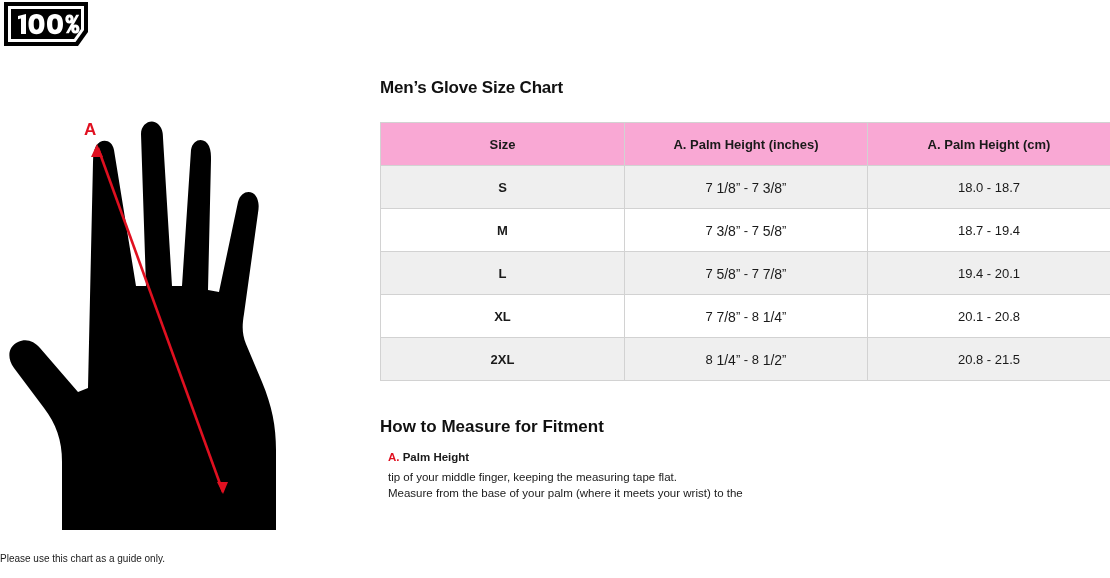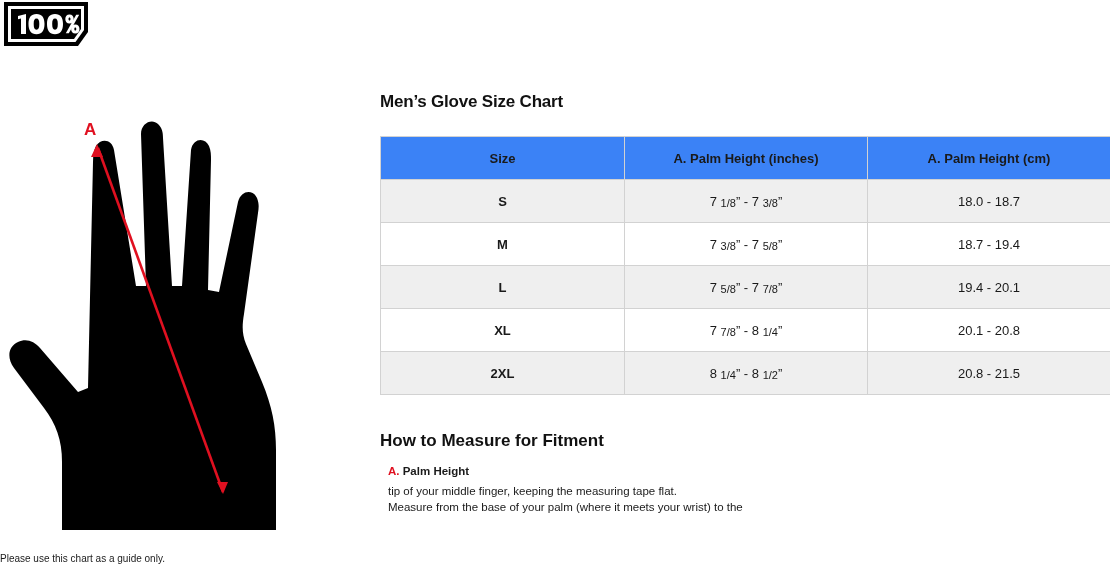--- a/index.html
+++ b/index.html
@@ -42,21 +42,21 @@
     font-size: 17px;
     font-weight: bold;
     color: #e01020;
     font-family: "Liberation Sans", sans-serif;
   }
 
   
   .content {
     position: absolute;
     left: 380px;
-    top: 92px;
+    top: 78px;
     width: 730px;
   }
   .title {
     font-size: 17px;
     font-weight: bold;
     letter-spacing: -0.2px;
     margin: 0 0 24px 0;
     color: #111;
   }
 
@@ -69,41 +69,41 @@
   table.size-chart td {
     border: 1px solid #d2d2d2;
     text-align: center;
     vertical-align: middle;
     font-size: 13px;
     color: #1a1a1a;
   }
   table.size-chart th {
     height: 40px;
     font-weight: bold;
-    background: #3b82f6;
+    background: #f9a8d4;
   }
   table.size-chart td {
     height: 40px;
   }
   table.size-chart tr.odd td {
     background: #efefef;
   }
   table.size-chart tr.even td {
     background: #ffffff;
   }
   table.size-chart td.size-col {
     font-weight: bold;
   }
   .col-1 { width: 244px; }
   .col-2 { width: 243px; }
   .col-3 { width: 243px; }
 
   
   .frac {
-    font-size: 11px;
+    font-size: 14px;
     vertical-align: baseline;
     position: relative;
     top: 1px;
     letter-spacing: 0px;
   }
 
   .howto-title {
     font-size: 17px;
     font-weight: bold;
     margin: 36px 14px 14px 0;

